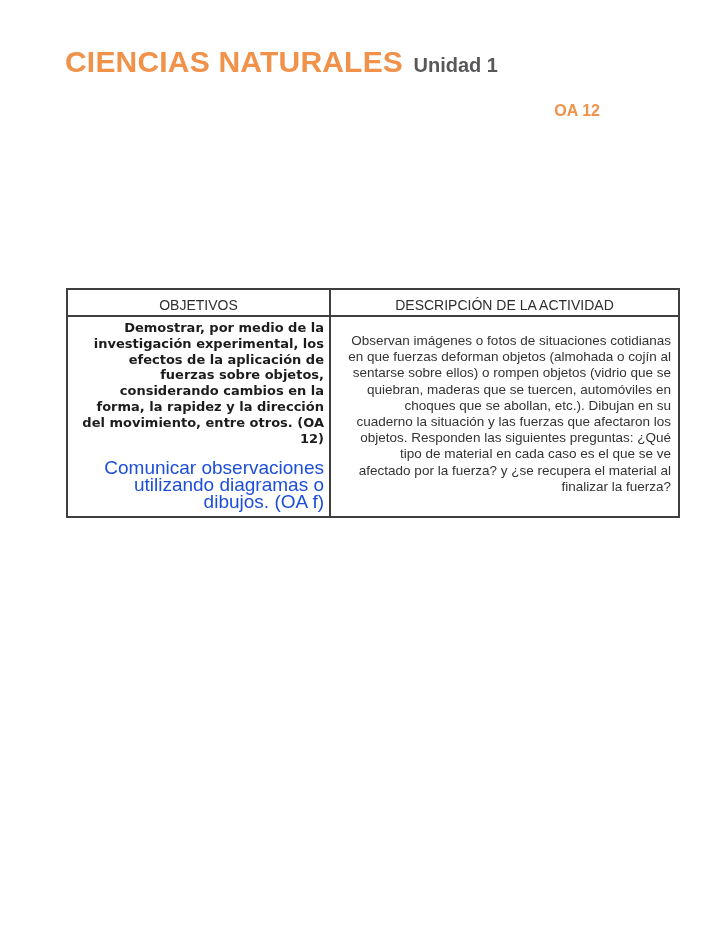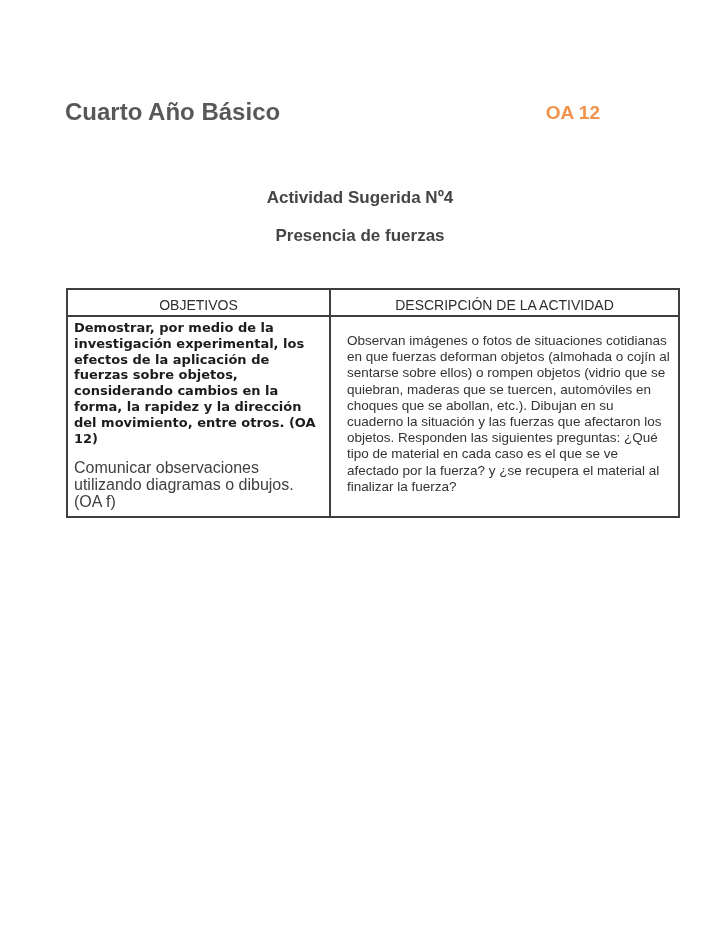--- a/index.html
+++ b/index.html
@@ -43,21 +43,21 @@
     top: 98px;
     font-size: 24px;
     font-weight: bold;
     color: #58585A;
     white-space: nowrap;
   }
   .oa-badge {
     position: absolute;
     top: 102px;
     right: 120px;
-    font-size: 19px;
+    font-size: 16px;
     font-weight: bold;
     color: #F0924A;
     white-space: nowrap;
   }
   .activity-title,
   .activity-subtitle {
     position: absolute;
     left: 0;
     width: 720px;
     text-align: center;
@@ -72,20 +72,21 @@
     position: absolute;
     left: 66px;
     top: 288px;
     width: 604px;
     border-collapse: collapse;
     table-layout: fixed;
   }
   table.doc-table th,
   table.doc-table td {
     border: 2px solid #3F3F3F;
+    text-align: right;
   }
   table.doc-table th {
     font-weight: normal;
     font-size: 14px;
     color: #2E2E30;
     text-align: center;
     padding: 7px 2px 2px 2px;
     height: 16px;
   }
   th.col-objectives { width: 257px; }
@@ -96,47 +97,48 @@
   }
   .objective-main {
     font-family: "DejaVu Sans", sans-serif;
     font-weight: bold;
     font-size: 13px;
     line-height: 15.8px;
     color: #1C1C1E;
   }
   .objective-secondary {
     margin-top: 13px;
-    font-size: 16px;
+    font-size: 19px;
     line-height: 17px;
-    color: #404040;
+    color: #1d4ed8;
   }
   td.cell-description {
     vertical-align: top;
     padding: 16px 7px 6px 16px;
   }
   .description-text {
     font-size: 13.5px;
     line-height: 16.2px;
     color: #333335;
   }
 </style>
 </head>
 <body>
 
 <div class="page">
 
+  <div class="title-line">
+    <span class="main-title">CIENCIAS NATURALES</span>
+    <span class="unit-label">Unidad 1</span>
+  </div>
 
-  <div class="grade-line">Cuarto Año Básico</div>
 
   <div class="oa-badge">OA 12</div>
 
-  <div class="activity-title">Actividad Sugerida Nº4</div>
 
-  <div class="activity-subtitle">Presencia de fuerzas</div>
 
   <table class="doc-table">
     <thead>
       <tr>
         <th class="col-objectives">OBJETIVOS</th>
         <th class="col-description">DESCRIPCIÓN DE LA ACTIVIDAD</th>
       </tr>
     </thead>
     <tbody>
       <tr>

